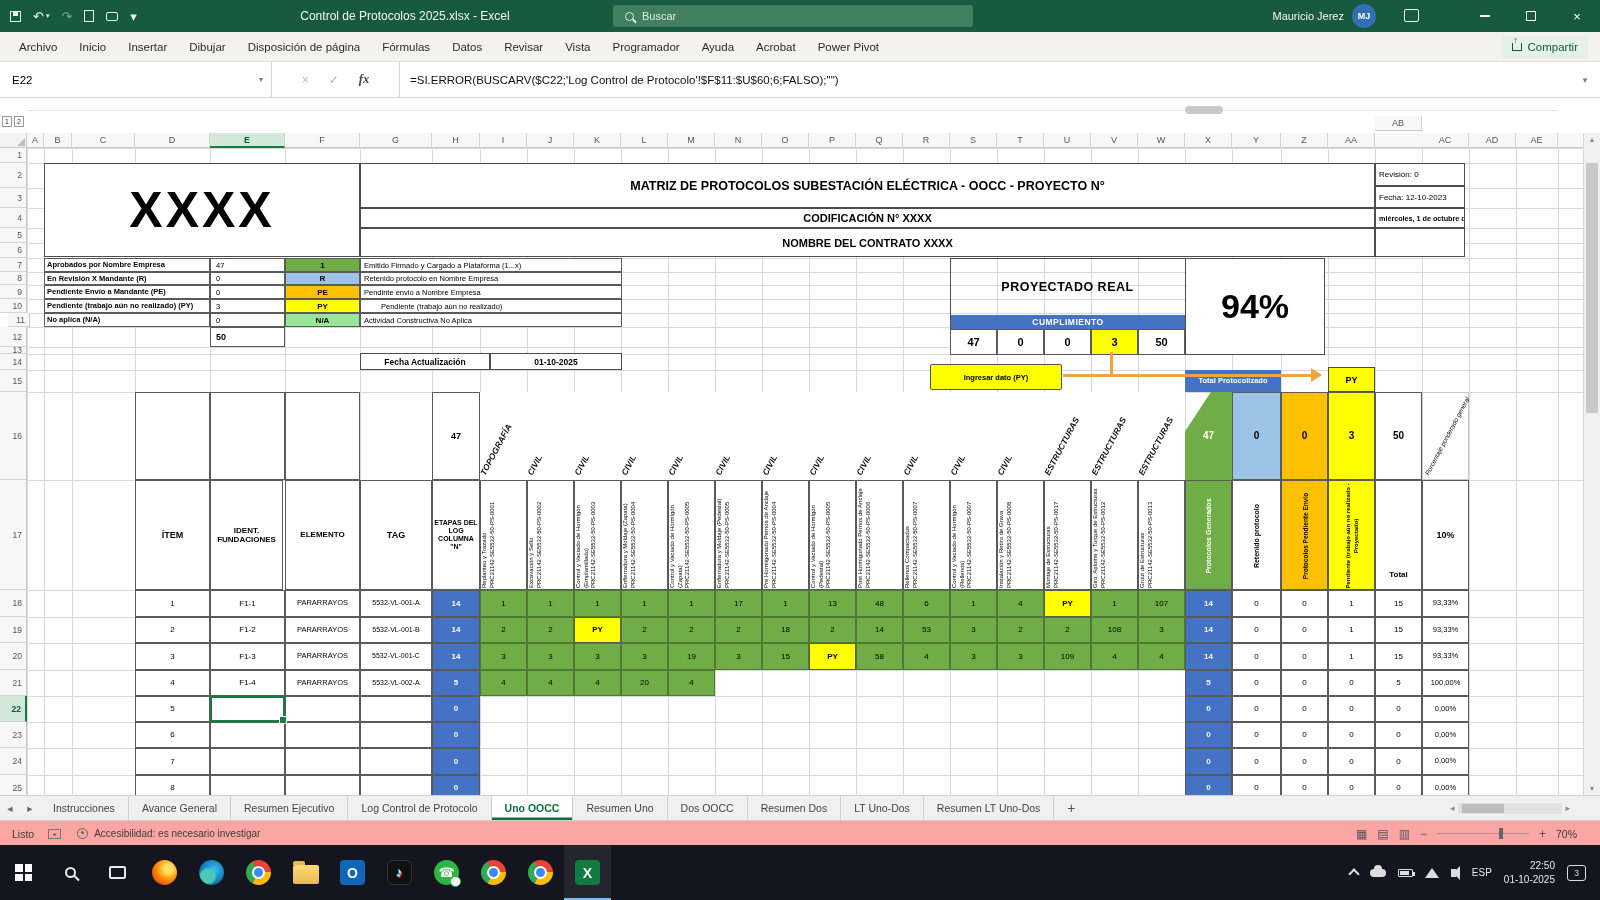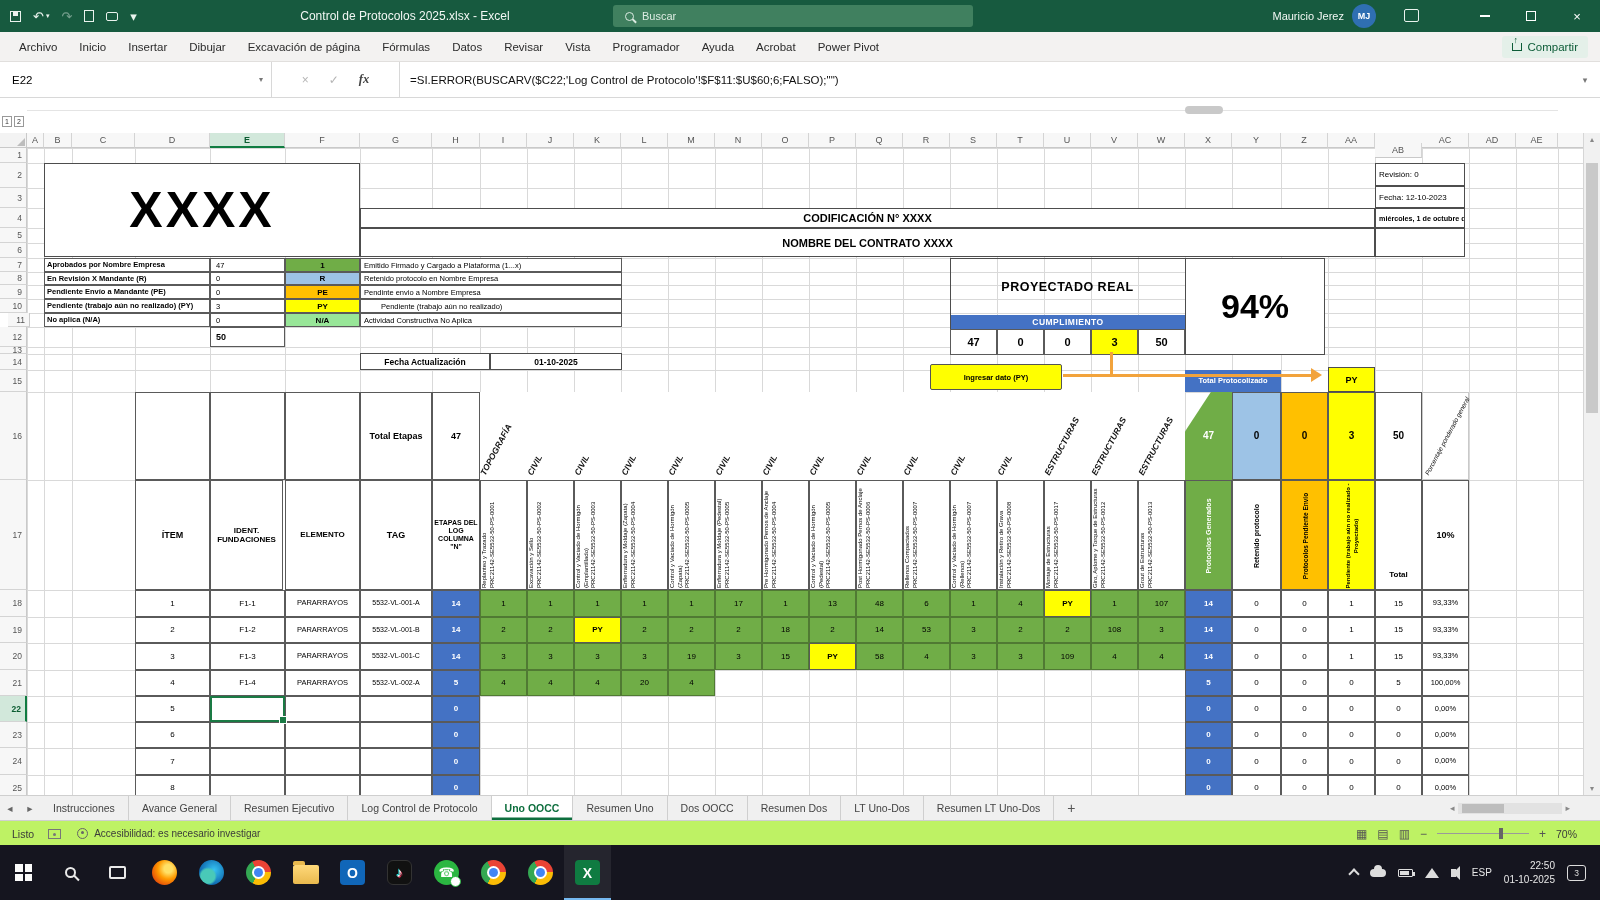--- a/index.html
+++ b/index.html
@@ -132,21 +132,21 @@
   .tnav{width:20px;display:flex;align-items:center;justify-content:center;color:#666;}
   #sheet-tabs{display:flex;align-items:stretch;}
   .stab{padding:0 13px;display:flex;align-items:center;border-right:1px solid #cfcfcf;color:#444;white-space:nowrap;}
   .stab.active{background:#fff;color:#0e6f3e;font-weight:bold;box-shadow:inset 0 -2.5px 0 #0e6f3e;}
   .addtab{width:22px;margin-left:6px;display:flex;align-items:center;justify-content:center;color:#555;font-size:14px;}
   .hsb{position:absolute;right:30px;top:4px;width:120px;height:16px;display:flex;align-items:center;gap:3px;color:#888;font-size:9px;}
   .hsb-track{flex:1;height:11px;background:#e2e2e2;position:relative;}
   .hsb-track i{position:absolute;left:4px;top:1px;width:42px;height:9px;background:#bdbdbd;}
 
   
-  .statusbar{position:absolute;left:0;top:820px;width:1600px;height:26px;background:#bef264;border-top:1px solid #cfcfcf;
+  .statusbar{position:absolute;left:0;top:820px;width:1600px;height:26px;background:#fca5a5;border-top:1px solid #cfcfcf;
              z-index:15;display:flex;align-items:center;font-size:10.5px;color:#3b3b3b;}
   .sb-mode{margin-left:12px;}
   .sb-macro{width:13px;height:10px;border:1px solid #777;margin-left:14px;position:relative;}
   .sb-macro::after{content:'';position:absolute;left:4px;top:3px;width:3px;height:3px;background:#777;border-radius:50%;}
   .sb-acc{display:flex;align-items:center;gap:6px;margin-left:16px;font-size:10px;}
   .acc-ic{width:11px;height:11px;border:1px solid #666;border-radius:50%;position:relative;display:inline-block;}
   .acc-ic::after{content:'';position:absolute;left:3px;top:2px;width:3px;height:3px;background:#666;border-radius:50%;}
   .sb-right{position:absolute;right:14px;display:flex;align-items:center;gap:10px;}
   .vicon{font-size:12px;color:#555;}
   .zminus,.zplus{font-size:12px;color:#555;}
@@ -227,21 +227,21 @@
       </div>
     <div class="win-btn wb-close">×</div>
   </div>
 
   <div class="ribbon">
     <div id="ribbon-tabs">
         <div class="rtab">Archivo</div>
         <div class="rtab">Inicio</div>
         <div class="rtab">Insertar</div>
         <div class="rtab">Dibujar</div>
-        <div class="rtab">Excavación de página</div>
+        <div class="rtab">Disposición de página</div>
         <div class="rtab">Fórmulas</div>
         <div class="rtab">Datos</div>
         <div class="rtab">Revisar</div>
         <div class="rtab">Vista</div>
         <div class="rtab">Programador</div>
         <div class="rtab">Ayuda</div>
         <div class="rtab">Acrobat</div>
         <div class="rtab">Power Pivot</div>
       </div>
     <div class="share-btn">
@@ -471,21 +471,21 @@
     <div class="colh" style="position: absolute; left: 903px; top: 133px; width: 47px; height: 15px;">R</div>
     <div class="colh" style="position: absolute; left: 950px; top: 133px; width: 47px; height: 15px;">S</div>
     <div class="colh" style="position: absolute; left: 997px; top: 133px; width: 47px; height: 15px;">T</div>
     <div class="colh" style="position: absolute; left: 1044px; top: 133px; width: 47px; height: 15px;">U</div>
     <div class="colh" style="position: absolute; left: 1091px; top: 133px; width: 47px; height: 15px;">V</div>
     <div class="colh" style="position: absolute; left: 1138px; top: 133px; width: 47px; height: 15px;">W</div>
     <div class="colh" style="position: absolute; left: 1185px; top: 133px; width: 47px; height: 15px;">X</div>
     <div class="colh" style="position: absolute; left: 1232px; top: 133px; width: 49px; height: 15px;">Y</div>
     <div class="colh" style="position: absolute; left: 1281px; top: 133px; width: 47px; height: 15px;">Z</div>
     <div class="colh" style="position: absolute; left: 1328px; top: 133px; width: 47px; height: 15px;">AA</div>
-    <div class="colh" style="position: absolute; left: 1375px; top: 143px; width: 47px; height: 15px;">AB</div>
+    <div class="colh" style="position: absolute; left: 1375px; top: 116px; width: 47px; height: 15px;">AB</div>
     <div class="colh" style="position: absolute; left: 1422px; top: 133px; width: 47px; height: 15px;">AC</div>
     <div class="colh" style="position: absolute; left: 1469px; top: 133px; width: 47px; height: 15px;">AD</div>
     <div class="colh" style="position: absolute; left: 1516px; top: 133px; width: 42px; height: 15px;">AE</div>
     <div class="rowh" style="position: absolute; left: 0px; top: 148px; width: 27px; height: 15px;">1</div>
     <div class="rowh" style="position: absolute; left: 0px; top: 163px; width: 27px; height: 25px;">2</div>
     <div class="rowh" style="position: absolute; left: 0px; top: 188px; width: 27px; height: 20px;">3</div>
     <div class="rowh" style="position: absolute; left: 0px; top: 208px; width: 27px; height: 20px;">4</div>
     <div class="rowh" style="position: absolute; left: 0px; top: 228px; width: 27px; height: 15px;">5</div>
     <div class="rowh" style="position: absolute; left: 0px; top: 243px; width: 27px; height: 15px;">6</div>
     <div class="rowh" style="position: absolute; left: 0px; top: 258px; width: 27px; height: 14px;">7</div>
@@ -501,20 +501,21 @@
     <div class="rowh" style="position: absolute; left: 0px; top: 480px; width: 27px; height: 110px;">17</div>
     <div class="rowh" style="position: absolute; left: 0px; top: 590px; width: 27px; height: 27px;">18</div>
     <div class="rowh" style="position: absolute; left: 0px; top: 617px; width: 27px; height: 26px;">19</div>
     <div class="rowh" style="position: absolute; left: 0px; top: 643px; width: 27px; height: 27px;">20</div>
     <div class="rowh" style="position: absolute; left: 0px; top: 670px; width: 27px; height: 26px;">21</div>
     <div class="rowh sel" style="position: absolute; left: 0px; top: 696px; width: 27px; height: 26px;">22</div>
     <div class="rowh" style="position: absolute; left: 0px; top: 722px; width: 27px; height: 26px;">23</div>
     <div class="rowh" style="position: absolute; left: 0px; top: 748px; width: 27px; height: 27px;">24</div>
     <div class="rowh" style="position: absolute; left: 0px; top: 775px; width: 27px; height: 26px;">25</div>
     <div class="blk logo" style="position: absolute; left: 44px; top: 163px; width: 316px; height: 94px;">XXXX</div>
+    <div class="blk t1" style="position: absolute; left: 360px; top: 163px; width: 1015px; height: 45px;">MATRIZ DE PROTOCOLOS SUBESTACIÓN ELÉCTRICA - OOCC - PROYECTO N°</div>
     <div class="blk t2" style="position: absolute; left: 360px; top: 208px; width: 1015px; height: 20px;">CODIFICACIÓN N° XXXX</div>
     <div class="blk t2" style="position: absolute; left: 360px; top: 228px; width: 1015px; height: 29px;">NOMBRE DEL CONTRATO XXXX</div>
     <div class="blk meta" style="position: absolute; left: 1375px; top: 163px; width: 90px; height: 23px;">Revisión: 0</div>
     <div class="blk meta" style="position: absolute; left: 1375px; top: 186px; width: 90px; height: 22px;">Fecha: 12-10-2023</div>
     <div class="blk meta b" style="position: absolute; left: 1375px; top: 208px; width: 90px; height: 20px;">miércoles, 1 de octubre de 2025</div>
     <div class="blk" style="position: absolute; left: 1375px; top: 228px; width: 90px; height: 29px;"></div>
     <div class="lg lbl" style="position: absolute; left: 44px; top: 258px; width: 166px; height: 14px;">Aprobados por Nombre Empresa</div>
     <div class="lg cnt" style="position: absolute; left: 210px; top: 258px; width: 75px; height: 14px;">47</div>
     <div class="lg chip" style="position: absolute; left: 285px; top: 258px; width: 75px; height: 14px; background: rgb(112, 173, 71);">1</div>
     <div class="lg dsc" style="position: absolute; left: 360px; top: 258px; width: 262px; height: 14px;">Emitido Firmado y Cargado a Plataforma (1...x)</div>
@@ -548,21 +549,20 @@
     <div class="pct94" style="position: absolute; left: 1185px; top: 258px; width: 140px; height: 97px;">94%</div>
     <div class="callout" style="position: absolute; left: 930px; top: 364px; width: 132px; height: 26px;">Ingresar dato (PY)</div>
     <div class="arrowline" style="position: absolute; left: 1110px; top: 352px; width: 3px; height: 24px;"></div>
     <div class="arrowline" style="position: absolute; left: 1063px; top: 374px; width: 250px; height: 3px;"></div>
     <div class="arrowhead" style="position: absolute; left: 1311px; top: 368px; width: 0px; height: 0px;"></div>
     <div class="tphdr" style="position: absolute; left: 1185px; top: 370px; width: 96px; height: 22px;">Total Protocolizado</div>
     <div class="pybox" style="position: absolute; left: 1328px; top: 367px; width: 47px; height: 25px;">PY</div>
     <div class="mc" style="position: absolute; left: 135px; top: 392px; width: 75px; height: 88px;"></div>
     <div class="mc" style="position: absolute; left: 210px; top: 392px; width: 75px; height: 88px;"></div>
     <div class="mc" style="position: absolute; left: 285px; top: 392px; width: 75px; height: 88px;"></div>
-    <div class="mc b9" style="position: absolute; left: 360px; top: 392px; width: 72px; height: 88px;">Total Etapas</div>
     <div class="mc b9" style="position: absolute; left: 432px; top: 392px; width: 48px; height: 88px;">47</div>
     <div class="band" style="position: absolute; left: 480px; top: 392px; width: 705px; height: 88px;"></div>
     <div class="catcell" style="position: absolute; left: 480px; top: 392px; width: 47px; height: 88px;">
       <span class="cat">TOPOGRAFÍA</span>
     </div>
     <div class="catcell" style="position: absolute; left: 527px; top: 392px; width: 47px; height: 88px;">
       <span class="cat">CIVIL</span>
     </div>
     <div class="catcell" style="position: absolute; left: 574px; top: 392px; width: 47px; height: 88px;">
       <span class="cat">CIVIL</span>

